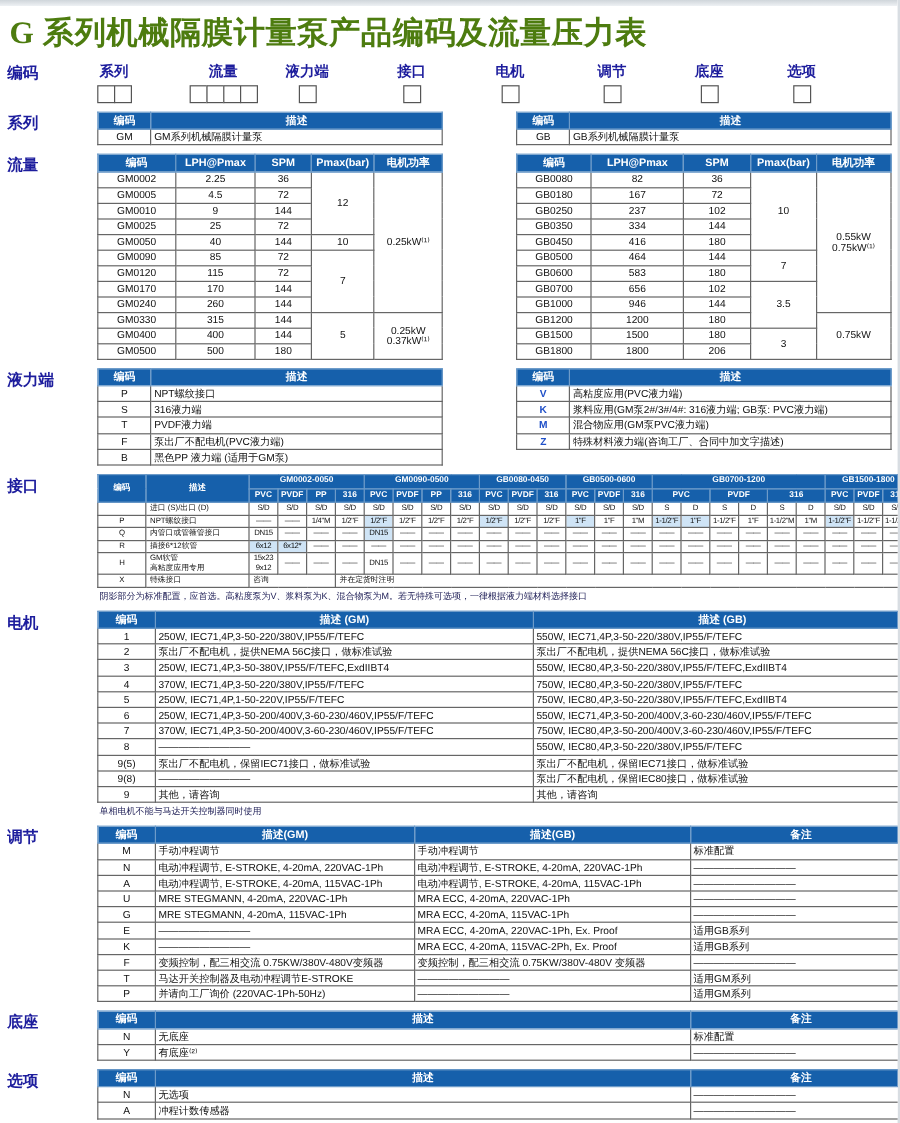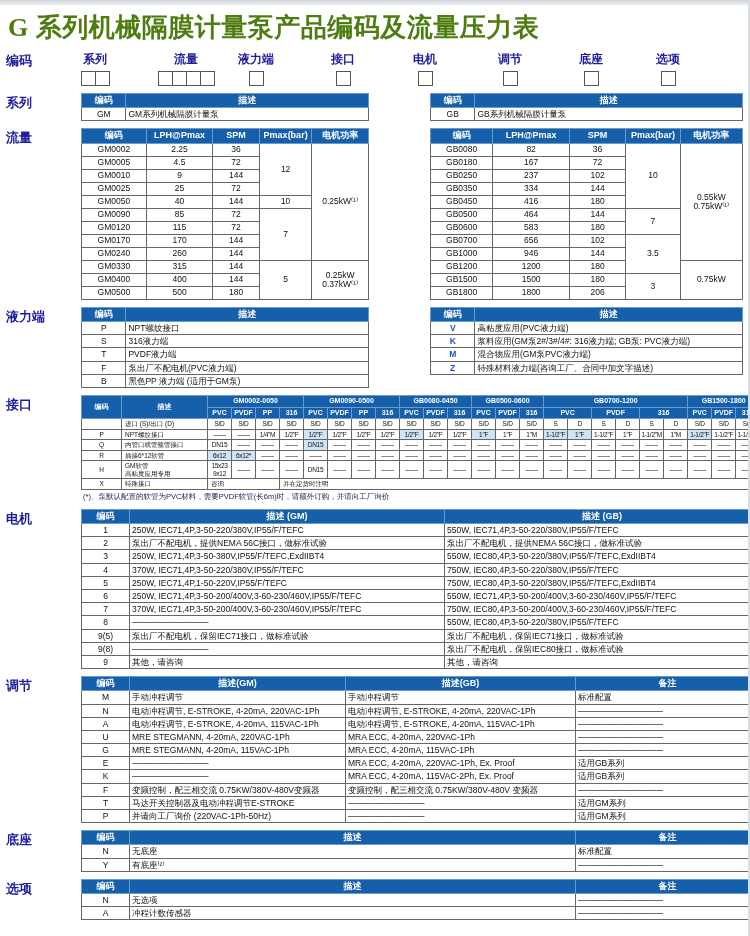--- a/index.html
+++ b/index.html
@@ -604,21 +604,21 @@
               <td>——</td>
             </tr>
             <tr>
               <td>X</td>
               <td class="l">特殊接口</td>
               <td colspan="3" class="l">咨询</td>
               <td colspan="20" class="l">并在定货时注明</td>
             </tr>
           </tbody>
         </table>
-      <div class="footnote">(*)、泵默认配置的软管为PVC材料，需要PVDF软管(长6m)时，请额外订购，并请向工厂询价</div>
+      <div class="footnote">阴影部分为标准配置，应首选。高粘度泵为V、浆料泵为K、混合物泵为M。若无特殊可选项，一律根据液力端材料选择接口</div>
     </div>
   </div>
 
   <div class="section">
     <div class="sec-label">电机</div>
     <div class="sec-body">
       <table class="tbl-wide">
           <colgroup>
             <col style="width: 48px;">
             <col style="width: 315px;">
@@ -682,20 +682,21 @@
               <td class="l">—————————</td>
               <td class="l">泵出厂不配电机，保留IEC80接口，做标准试验</td>
             </tr>
             <tr>
               <td>9</td>
               <td class="l">其他，请咨询</td>
               <td class="l">其他，请咨询</td>
             </tr>
           </tbody>
         </table>
+      <div class="footnote">单相电机不能与马达开关控制器同时使用</div>
     </div>
   </div>
 
   <div class="section">
     <div class="sec-label">调节</div>
     <div class="sec-body">
       <table class="tbl-wide">
           <colgroup>
             <col style="width: 48px;">
             <col style="width: 216px;">

